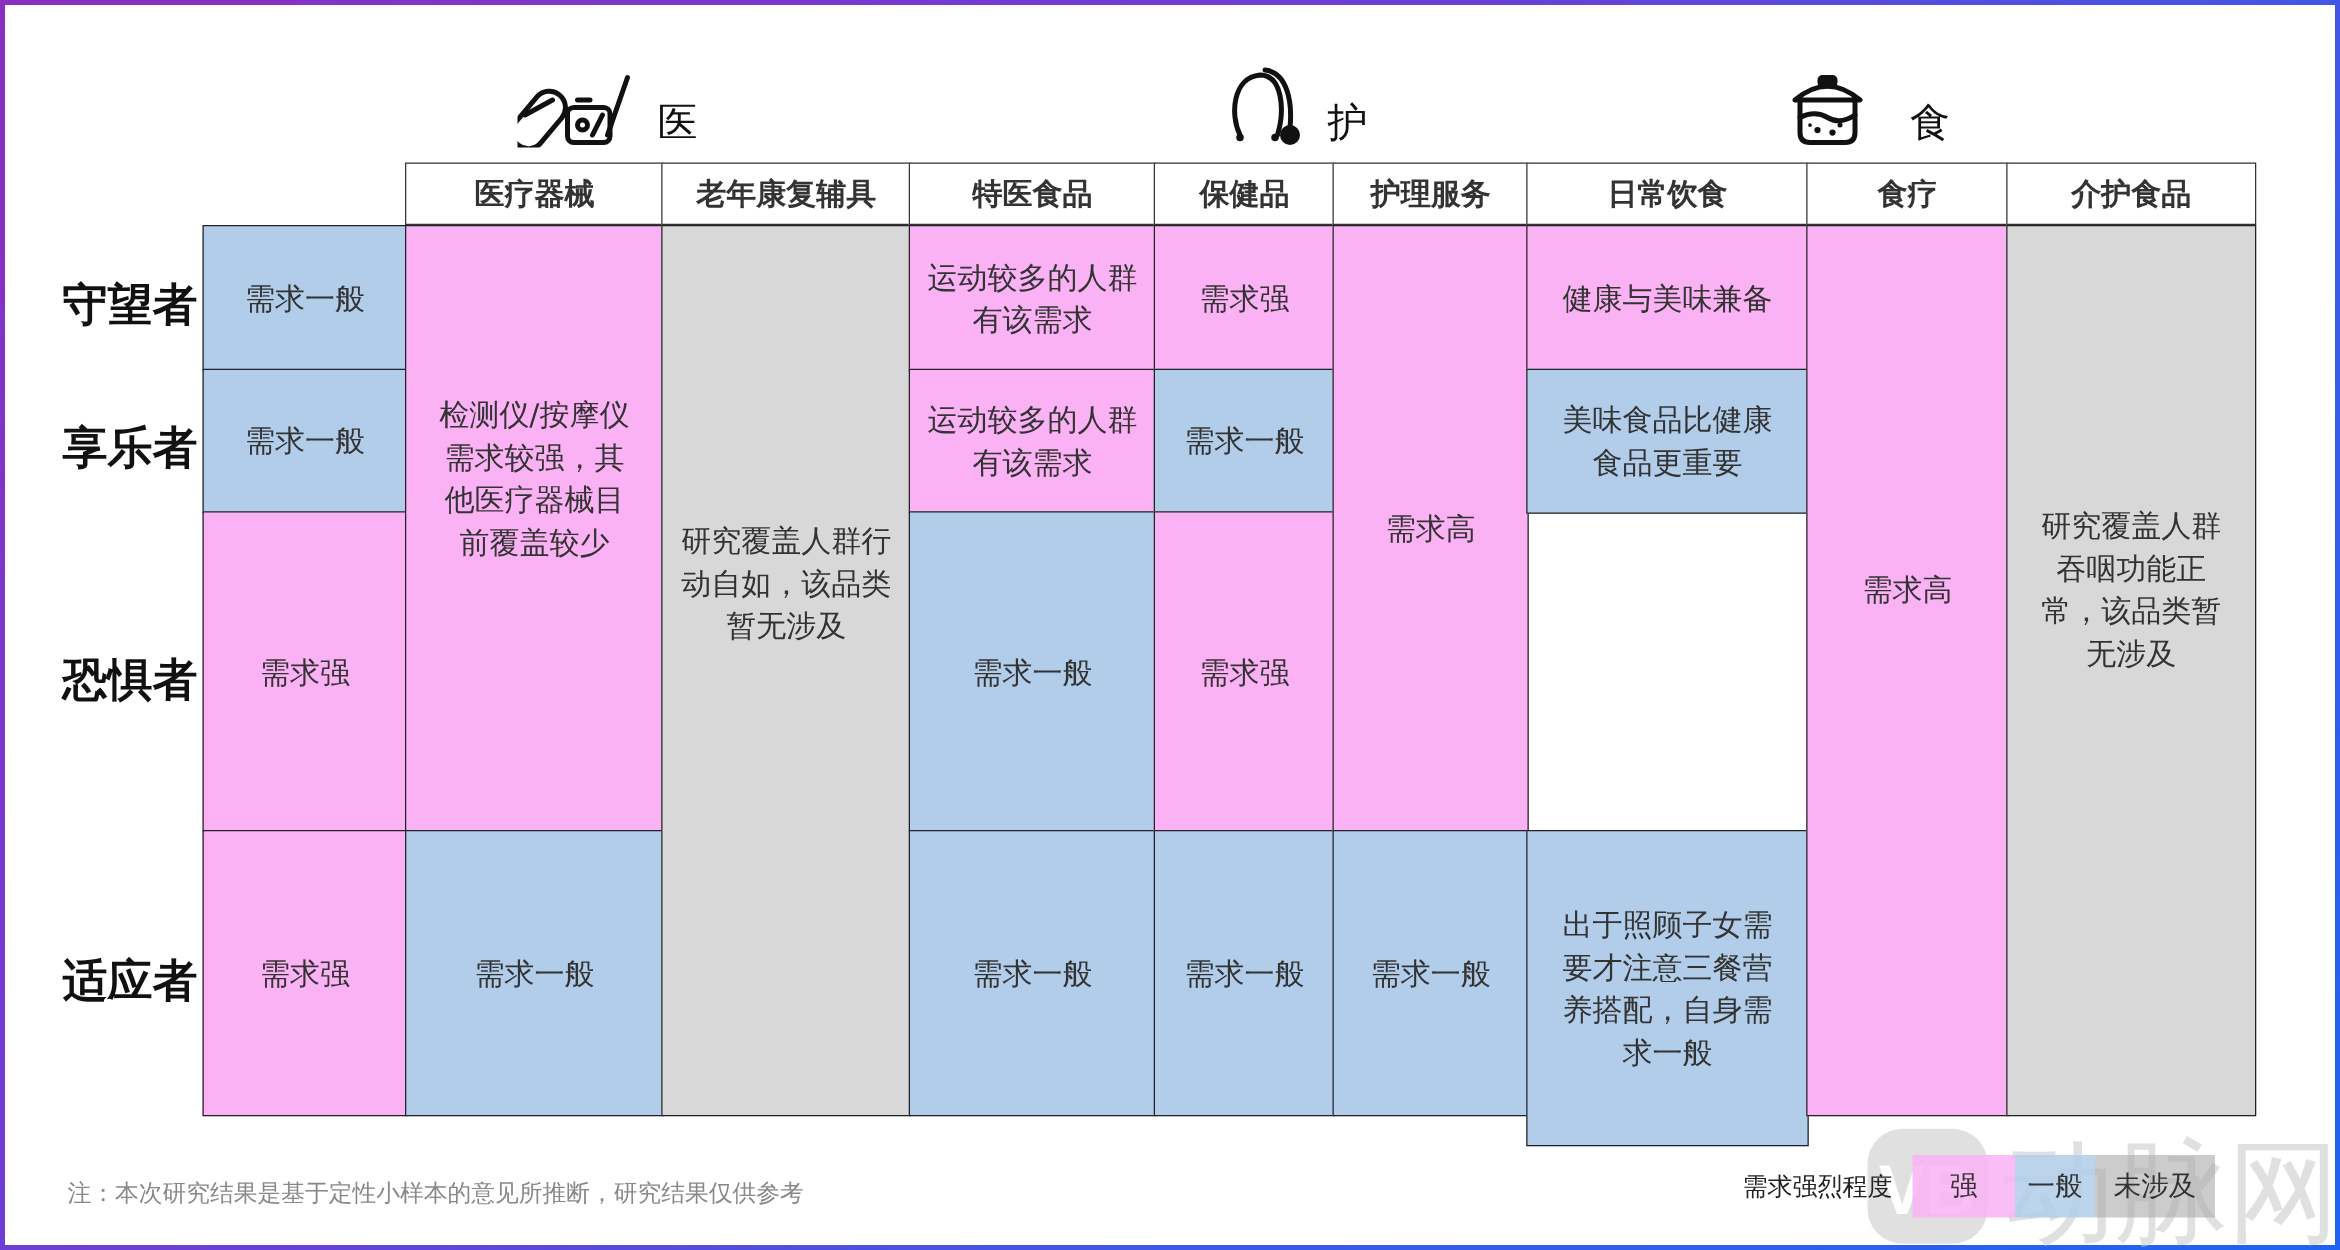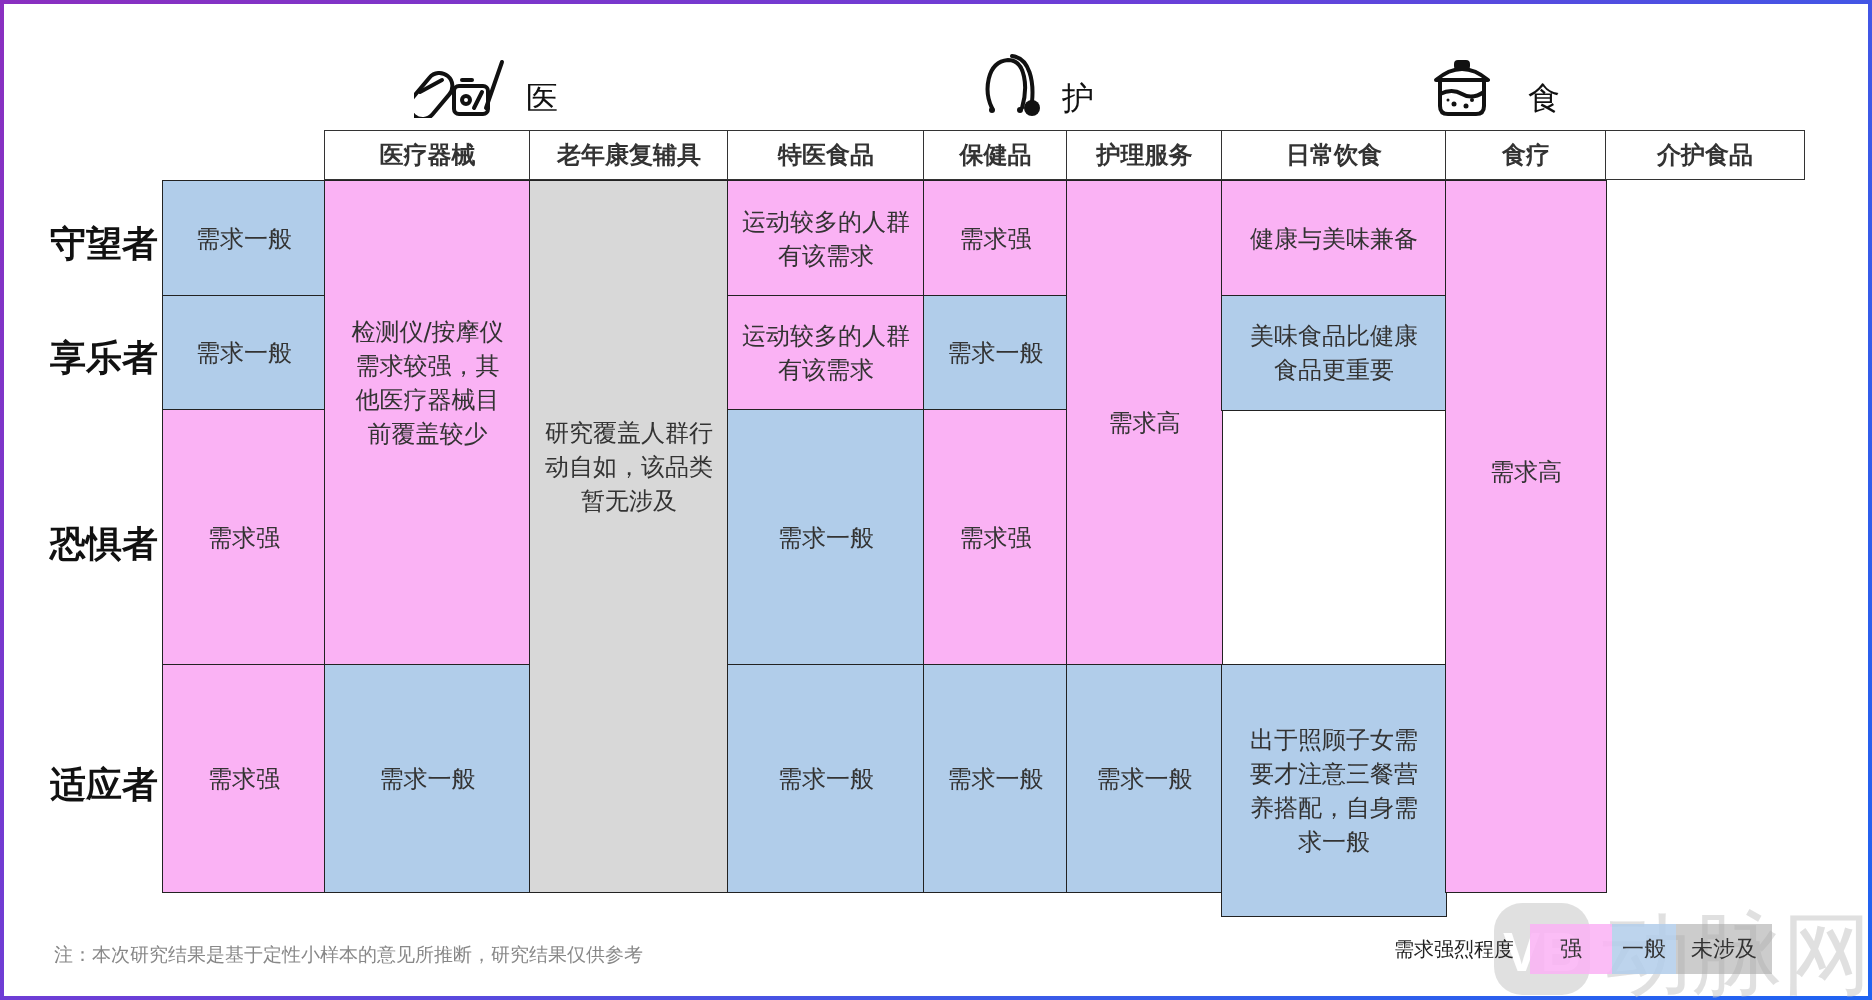--- a/index.html
+++ b/index.html
@@ -113,20 +113,23 @@
   <div class="cell blue" style="left:1062px;top:660px;width:157px;height:229px;">需求一般</div>
 
   <div class="cell pink" style="left:1217px;top:176px;width:226px;height:117px;">健康与美味兼备</div>
   <div class="cell blue" style="left:1217px;top:291px;width:226px;height:116px;padding:0 18px;">美味食品比健康食品更重要</div>
   <div class="cell blue" style="left:1217px;top:660px;width:226px;height:253px;">出于照顾子女需要才注意三餐营养搭配，自身需求一般</div>
 
   <div class="cell pink" style="left:1441px;top:176px;width:162px;height:713px;">
     <span style="display:block;margin-top:-130px;">需求高</span>
   </div>
 
+  <div class="cell gray" style="left:1601px;top:176px;width:200px;height:713px;">
+    <span style="display:block;margin-top:-130px;">研究覆盖人群吞咽功能正常，该品类暂无涉及</span>
+  </div>
 
   <div class="note">注：本次研究结果是基于定性小样本的意见所推断，研究结果仅供参考</div>
 
   <svg class="wm" viewBox="0 0 382 100">
     <rect x="2" y="4" width="96" height="92" rx="28" fill="#c8c8c8"></rect>
     <text x="50" y="72" font-size="56" font-weight="bold" fill="#fff" text-anchor="middle" font-family="Liberation Sans, sans-serif">VB</text>
     <text x="110" y="86" font-size="90" fill="#c8c8c8" font-family="DejaVu Sans, sans-serif">动脉网</text>
   </svg>
 
   <div class="legend">

